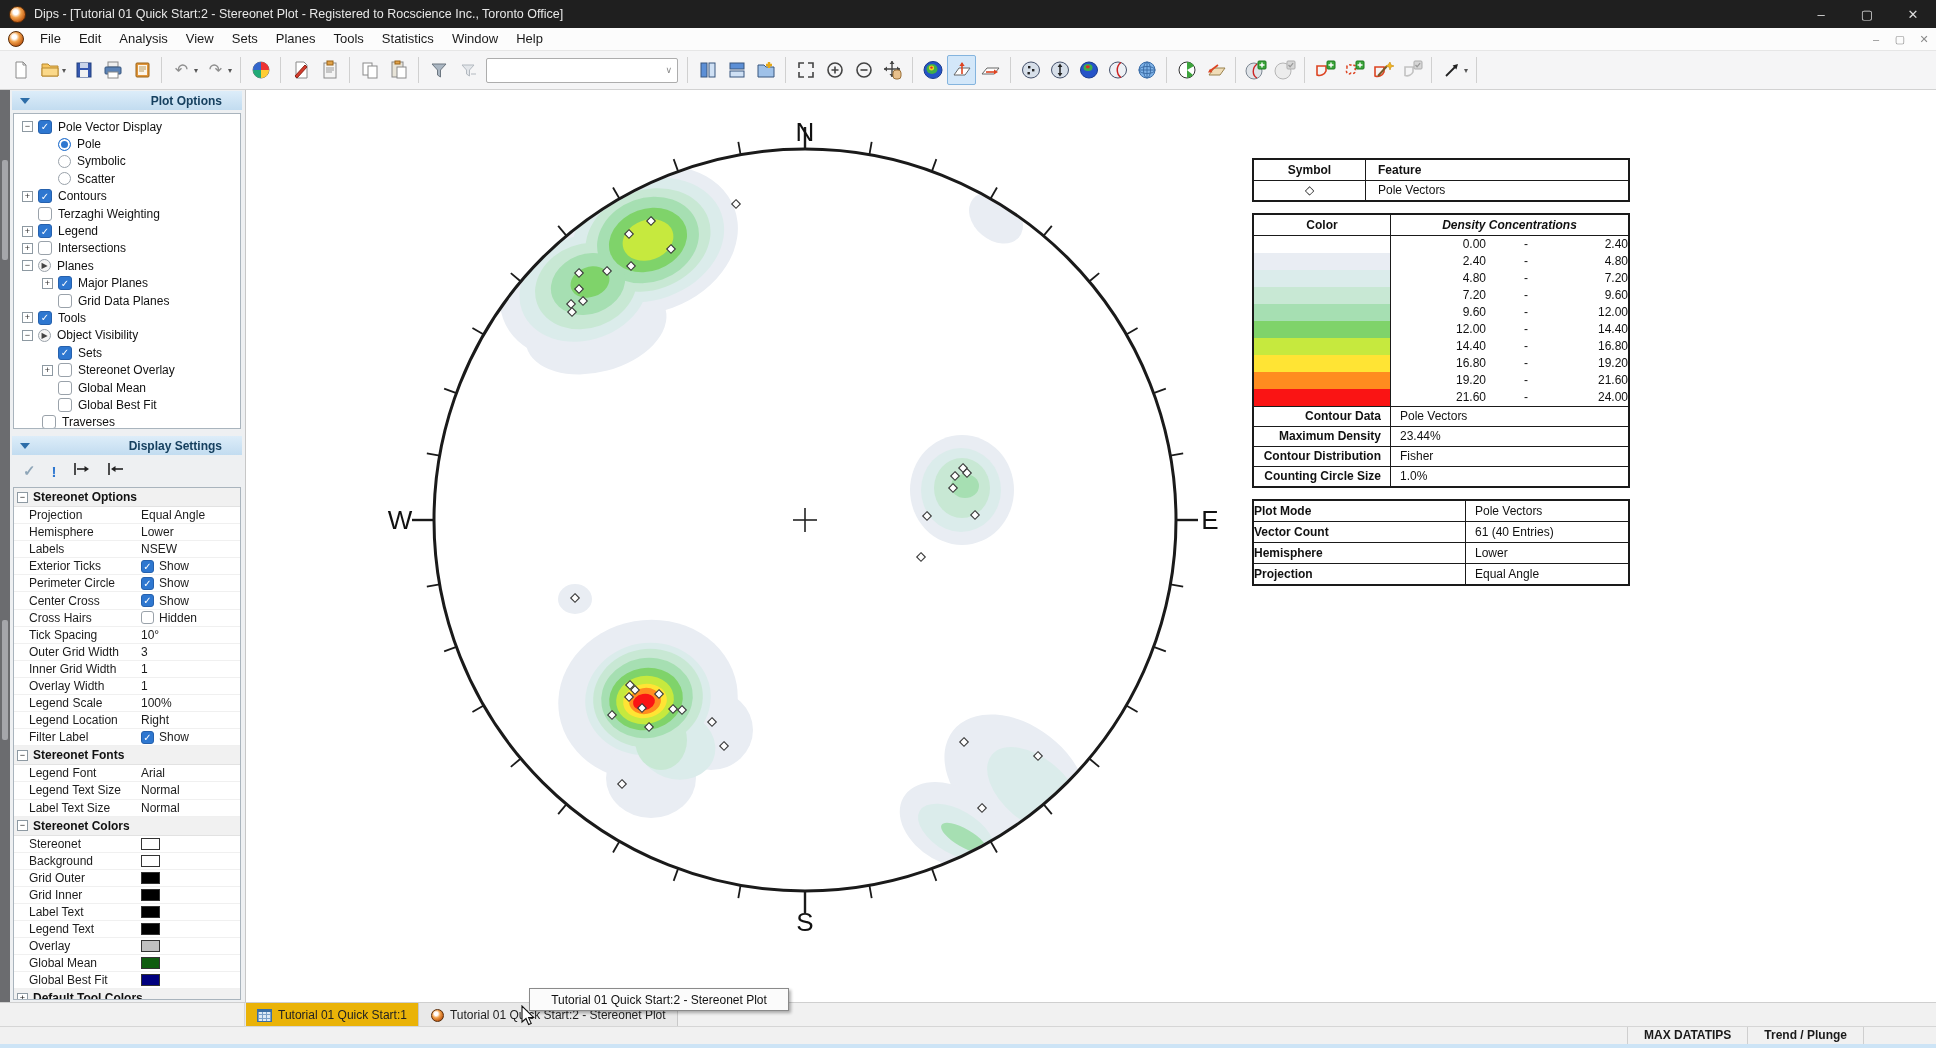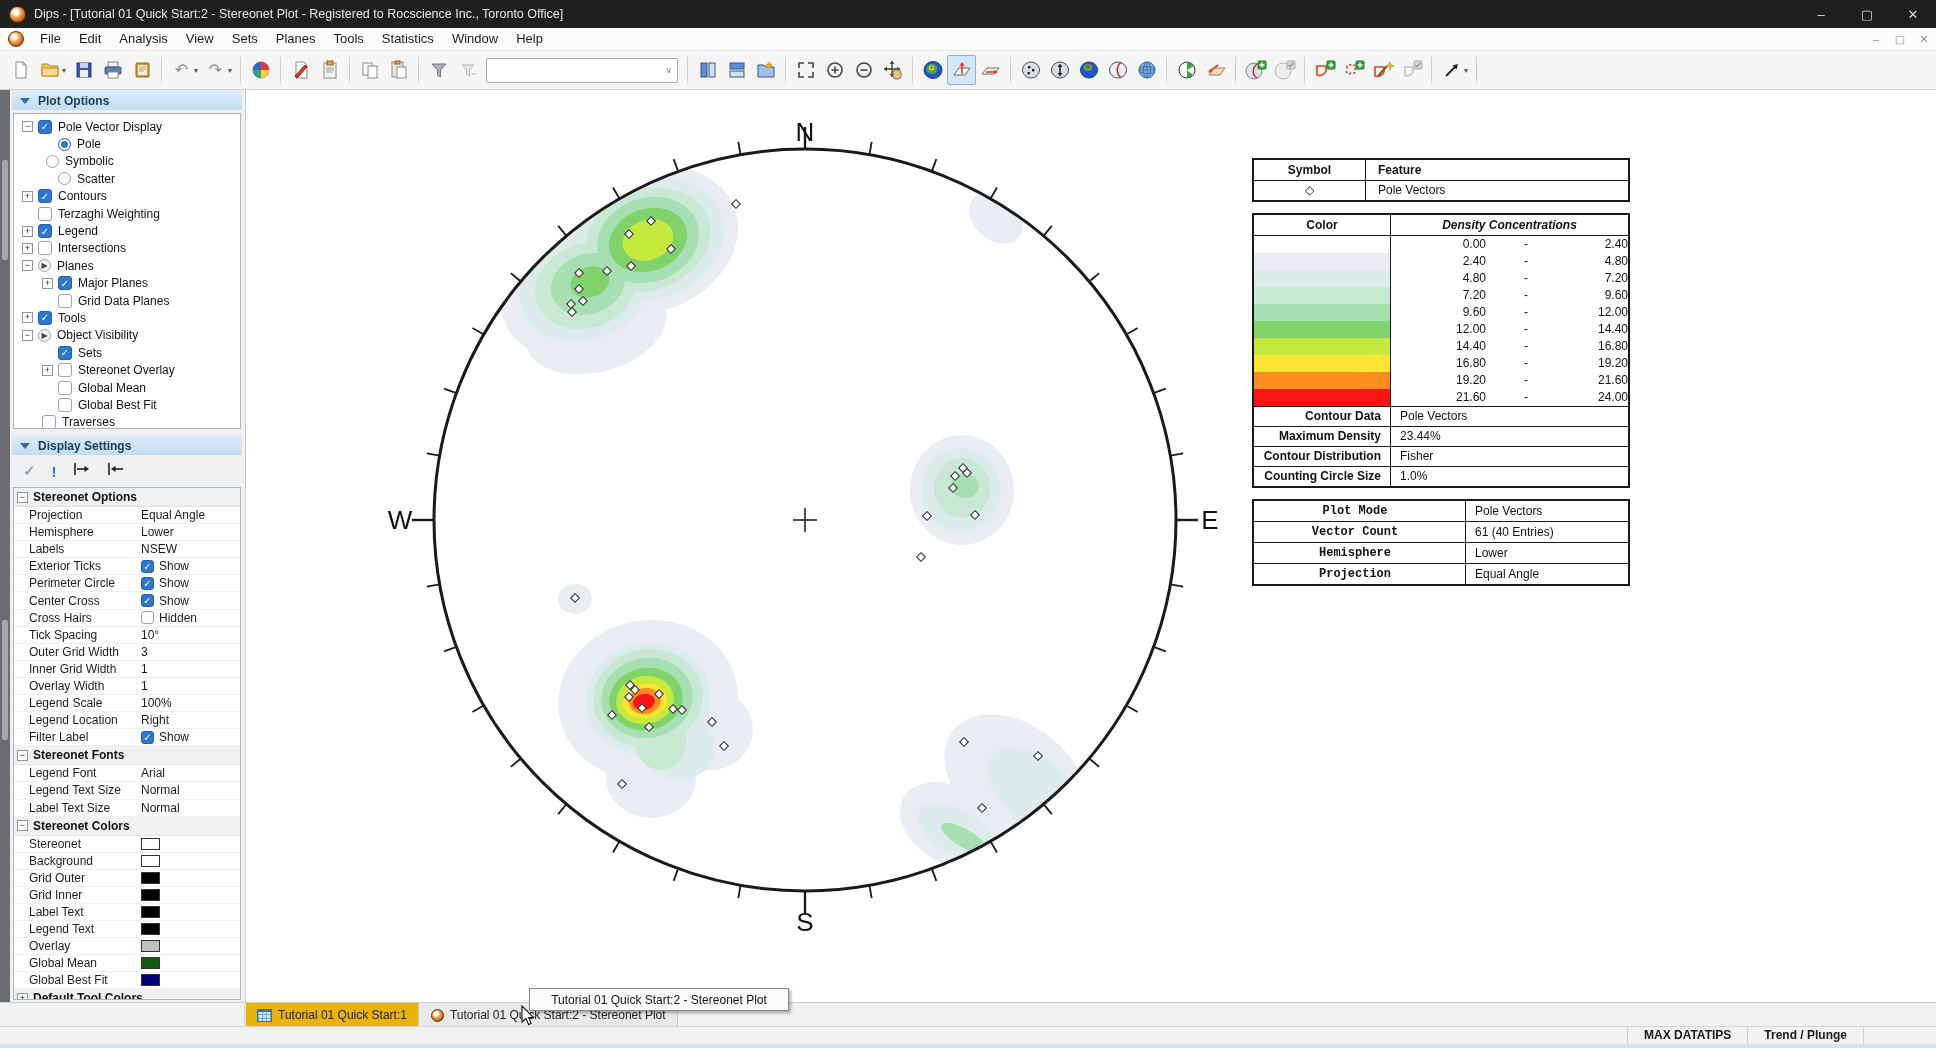--- a/index.html
+++ b/index.html
@@ -37,21 +37,21 @@
 
   
   #left-strip{left:0;top:90px;width:10px;height:936px;background:#6b6c6f;}
   .strip-tag{position:absolute;left:2px;width:6px;border-radius:2px;background:#a5a6aa;}
 
   
   #left-panel{left:10px;top:90px;width:236px;height:936px;background:#eef0f2;border-right:1px solid #c7c7c7;box-sizing:border-box;}
   .panel-header{position:absolute;left:2px;width:230px;height:19px;background:linear-gradient(#ddedf9,#c2dcf0);
     display:flex;align-items:center;font-size:12px;font-weight:bold;color:#16405f;}
   .panel-header .hdr-arrow{width:0;height:0;border-left:5px solid transparent;border-right:5px solid transparent;border-top:6px solid #2d6da8;margin:0 8px;}
-  .panel-header .hdr-title{flex:1;text-align:left;margin-right:20px;}
+  .panel-header .hdr-title{flex:1;text-align:right;margin-right:20px;}
 
   #tree-box{position:absolute;left:3px;top:23px;width:228px;height:316px;background:#fff;border:1px solid #a9b4bd;box-sizing:border-box;padding-top:4px;overflow:hidden;}
   .trow{height:17.4px;display:flex;align-items:center;font-size:12px;color:#111;white-space:nowrap;}
   .texp{width:11px;height:11px;border:1px solid #8d99a2;background:#fff;font-size:9px;line-height:9px;text-align:center;color:#333;box-sizing:border-box;margin-right:5px;flex:0 0 auto;}
   .texp.none{visibility:hidden;}
   .cb{width:14px;height:14px;border-radius:3px;box-sizing:border-box;margin-right:6px;flex:0 0 auto;display:flex;align-items:center;justify-content:center;font-size:10px;}
   .cb.on{background:#2e77d0;border:1px solid #2661ad;color:#fff;}
   .cb.off{background:#fff;border:1px solid #9aa2aa;color:transparent;}
   .radio{width:13px;height:13px;border-radius:50%;box-sizing:border-box;margin-right:6px;flex:0 0 auto;position:relative;}
   .radio.on{border:1px solid #2e77d0;background:#2e77d0;box-shadow:inset 0 0 0 2px #fff;}
@@ -82,21 +82,21 @@
   .c-sym{width:111px;text-align:center;}
   .c-feat{padding-left:12px !important;}
   .dens-color{width:111px;border-top:none !important;border-bottom:none !important;height:17px;}
   .dens-val{height:17px;border-top:none !important;border-bottom:none !important;}
   .dens-flex{display:flex;gap:16px;}
   .dens-flex .f1{width:95px;text-align:right;}
   .dens-flex .f2{width:48px;text-align:center;}
   .dens-flex .f3{width:62px;text-align:right;}
   .info-label{width:202px;text-align:right;font-weight:bold;padding-right:9px !important;height:19px;}
   .info-value{padding-left:9px !important;}
-  .mode-label{width:202px;text-align:center;font-weight:bold;padding-right:9px !important;height:20px;font-family:Liberation Mono, monospace;}
+  .mode-label{width:202px;text-align:left;font-weight:bold;padding-right:9px !important;height:20px;}
 
   
   #tabbar{left:0;top:1002px;width:1936px;height:24px;background:#f1f1f1;border-top:1px solid #cfcfcf;display:flex;align-items:stretch;}
   #tab-spacer{width:244px;border-right:1px solid #d8d8d8;}
   .dtab{display:flex;align-items:center;gap:6px;padding:0 11px;font-size:12px;color:#222;background:#eab308;border-right:1px solid #c9c9c9;border-left:1px solid #e8e8e8;}
   .dtab.active{background:#e9e9e9;}
   .tab-grid-icon{width:13px;height:11px;border:1px solid #3a6ea5;background:
      linear-gradient(#3a6ea5 0 2px,transparent 2px),
      repeating-linear-gradient(90deg,#7aa0c8 0 1px,transparent 1px 4px),
      repeating-linear-gradient(#7aa0c8 0 1px,transparent 1px 4px),#dce9f5;}
@@ -438,21 +438,21 @@
         <div class="trow" style="padding-left: 8px;">
           <span class="texp">−</span>
           <span class="cb on">✓</span>
           <span>Pole Vector Display</span>
         </div>
         <div class="trow" style="padding-left: 28px;">
           <span class="texp none"></span>
           <span class="radio on"></span>
           <span>Pole</span>
         </div>
-        <div class="trow" style="padding-left: 16px;">
+        <div class="trow" style="padding-left: 28px;">
           <span class="texp none"></span>
           <span class="radio off"></span>
           <span>Symbolic</span>
         </div>
         <div class="trow" style="padding-left: 28px;">
           <span class="texp none"></span>
           <span class="radio off"></span>
           <span>Scatter</span>
         </div>
         <div class="trow" style="padding-left: 8px;">

